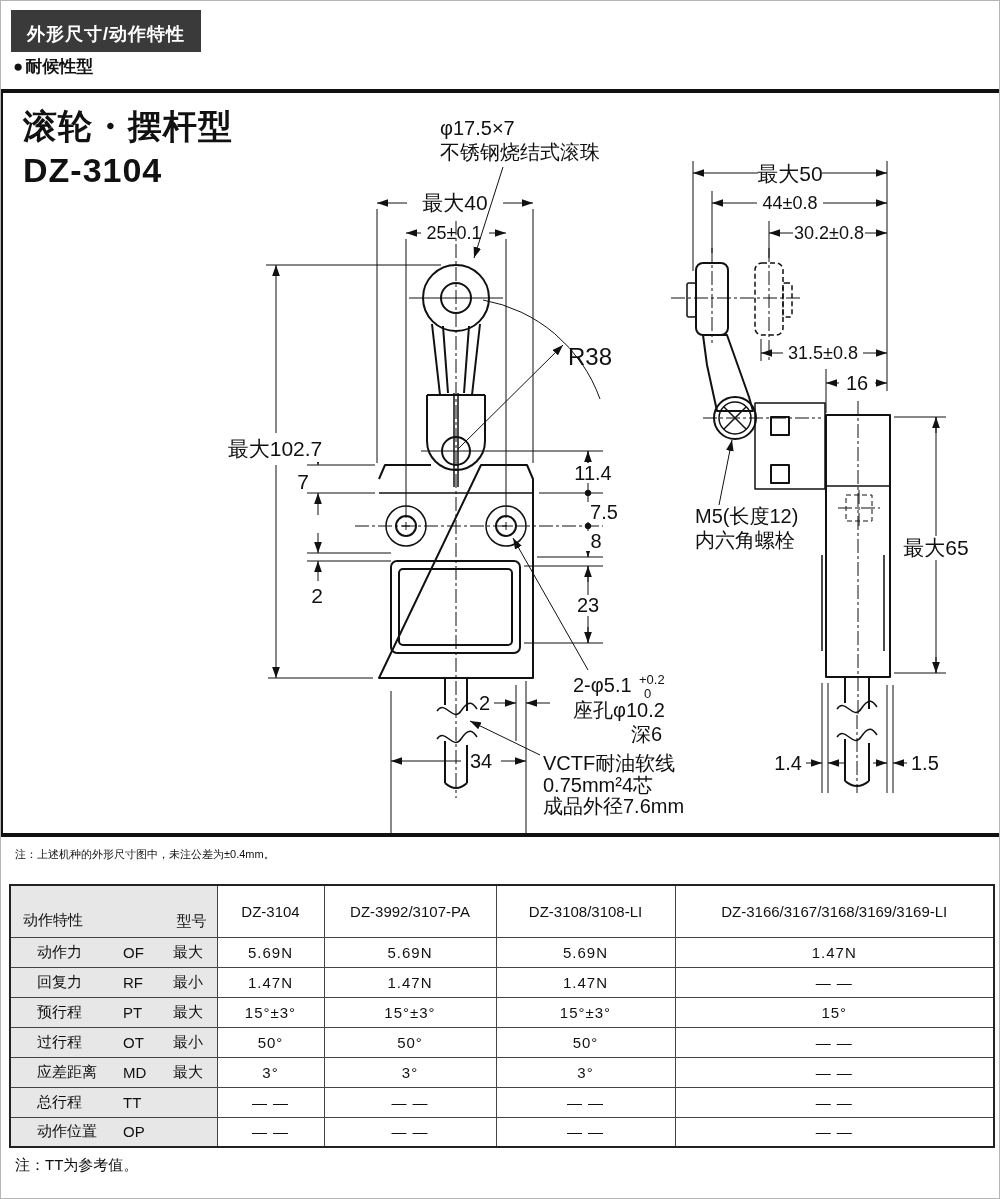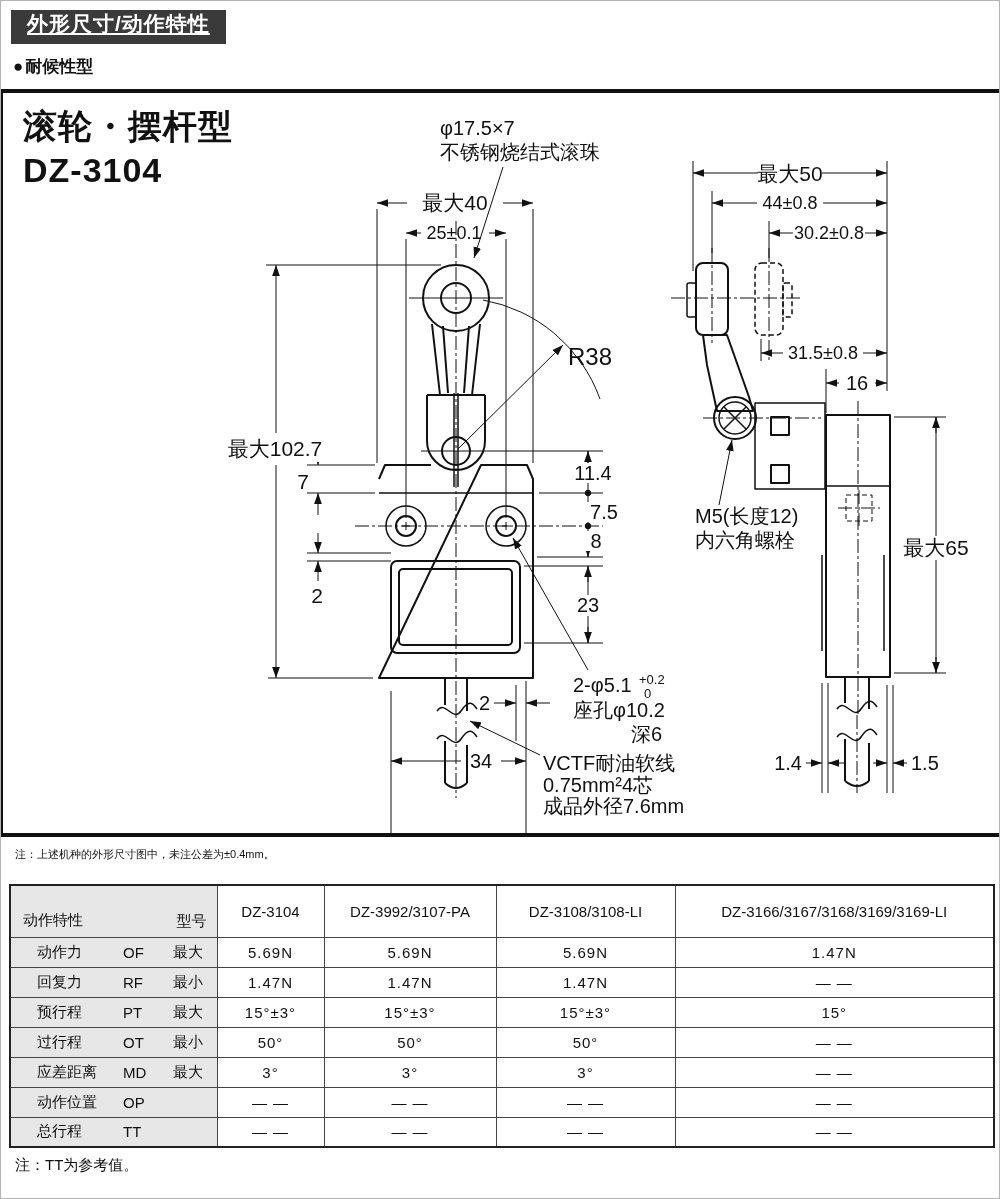--- a/index.html
+++ b/index.html
@@ -5,21 +5,21 @@
   * { margin:0; padding:0; box-sizing:border-box; }
   html,body { background:#fff; }
   body { font-family:"Liberation Sans","DejaVu Sans",sans-serif; color:#111; }
   #page {
     position:relative; width:1000px; height:1199px; background:#fff;
     border:1px solid #b5b5b5; overflow:hidden;
   }
   
   .section-box {
     position:absolute; left:10px; top:9px; background:#3a3a3a; color:#fff;
-    font-size:21px; font-weight:bold; padding:0 16px 6px 16px; letter-spacing:1px;text-decoration:underline;
+    font-size:18px; font-weight:bold; padding:12px 16px 6px 16px; letter-spacing:1px;
   }
   .bullet-line {
     position:absolute; left:12px; top:54px; font-size:17px; font-weight:bold;
   }
   .bullet-line .dot { margin-right:2px; }
   
   .frame {
     position:absolute; left:0; top:88px; width:1000px; height:748px;
     border-top:4px solid #111; border-bottom:4px solid #111;
     border-left:2px solid #111; border-right:2px solid #111; background:#fff;
@@ -398,41 +398,41 @@
             </div>
           </td>
       <td class="val">3°</td>
       <td class="val">3°</td>
       <td class="val">3°</td>
       <td class="val">— —</td>
     </tr>
     <tr>
       <td class="label-cell">
             <div class="lab">
+              <span class="nm">总行程</span>
+              <span class="cd">TT</span>
+              <span class="ql"></span>
+            </div>
+          </td>
+      <td class="val">— —</td>
+      <td class="val">— —</td>
+      <td class="val">— —</td>
+      <td class="val">— —</td>
+    </tr>
+    <tr>
+      <td class="label-cell">
+            <div class="lab">
               <span class="nm">动作位置</span>
               <span class="cd">OP</span>
               <span class="ql"></span>
             </div>
           </td>
       <td class="val">— —</td>
       <td class="val">— —</td>
       <td class="val">— —</td>
       <td class="val">— —</td>
     </tr>
-    <tr>
-      <td class="label-cell">
-            <div class="lab">
-              <span class="nm">总行程</span>
-              <span class="cd">TT</span>
-              <span class="ql"></span>
-            </div>
-          </td>
-      <td class="val">— —</td>
-      <td class="val">— —</td>
-      <td class="val">— —</td>
-      <td class="val">— —</td>
-    </tr>
   </tbody>
     </table>
 
   <div class="note-tt">注：TT为参考值。</div>
 
 </div>
 
 </body></html>

